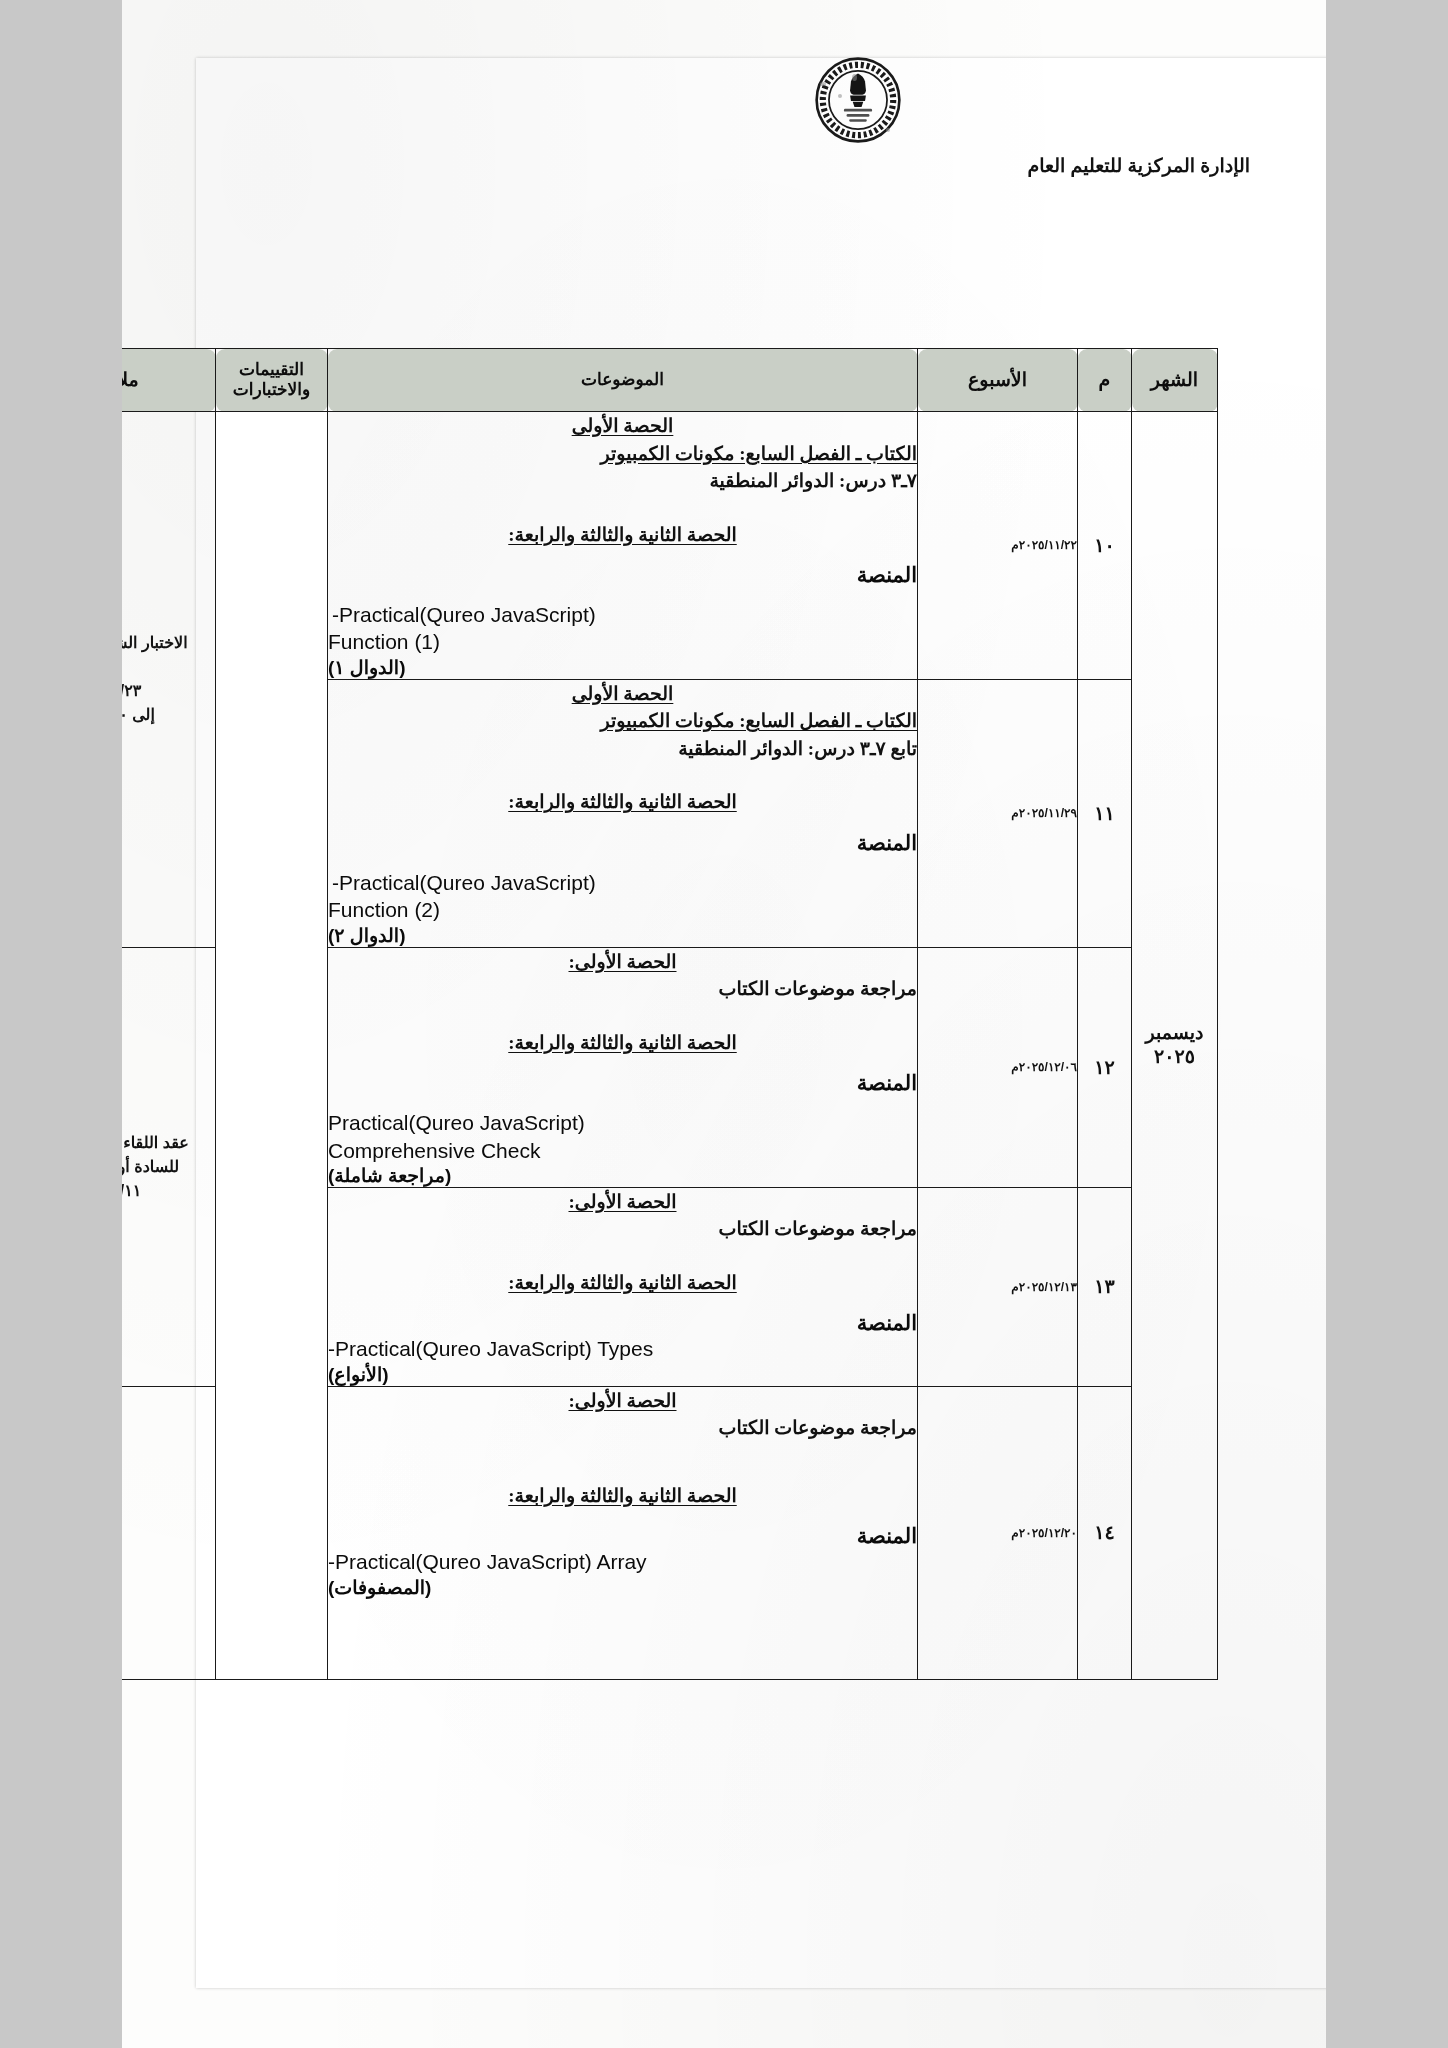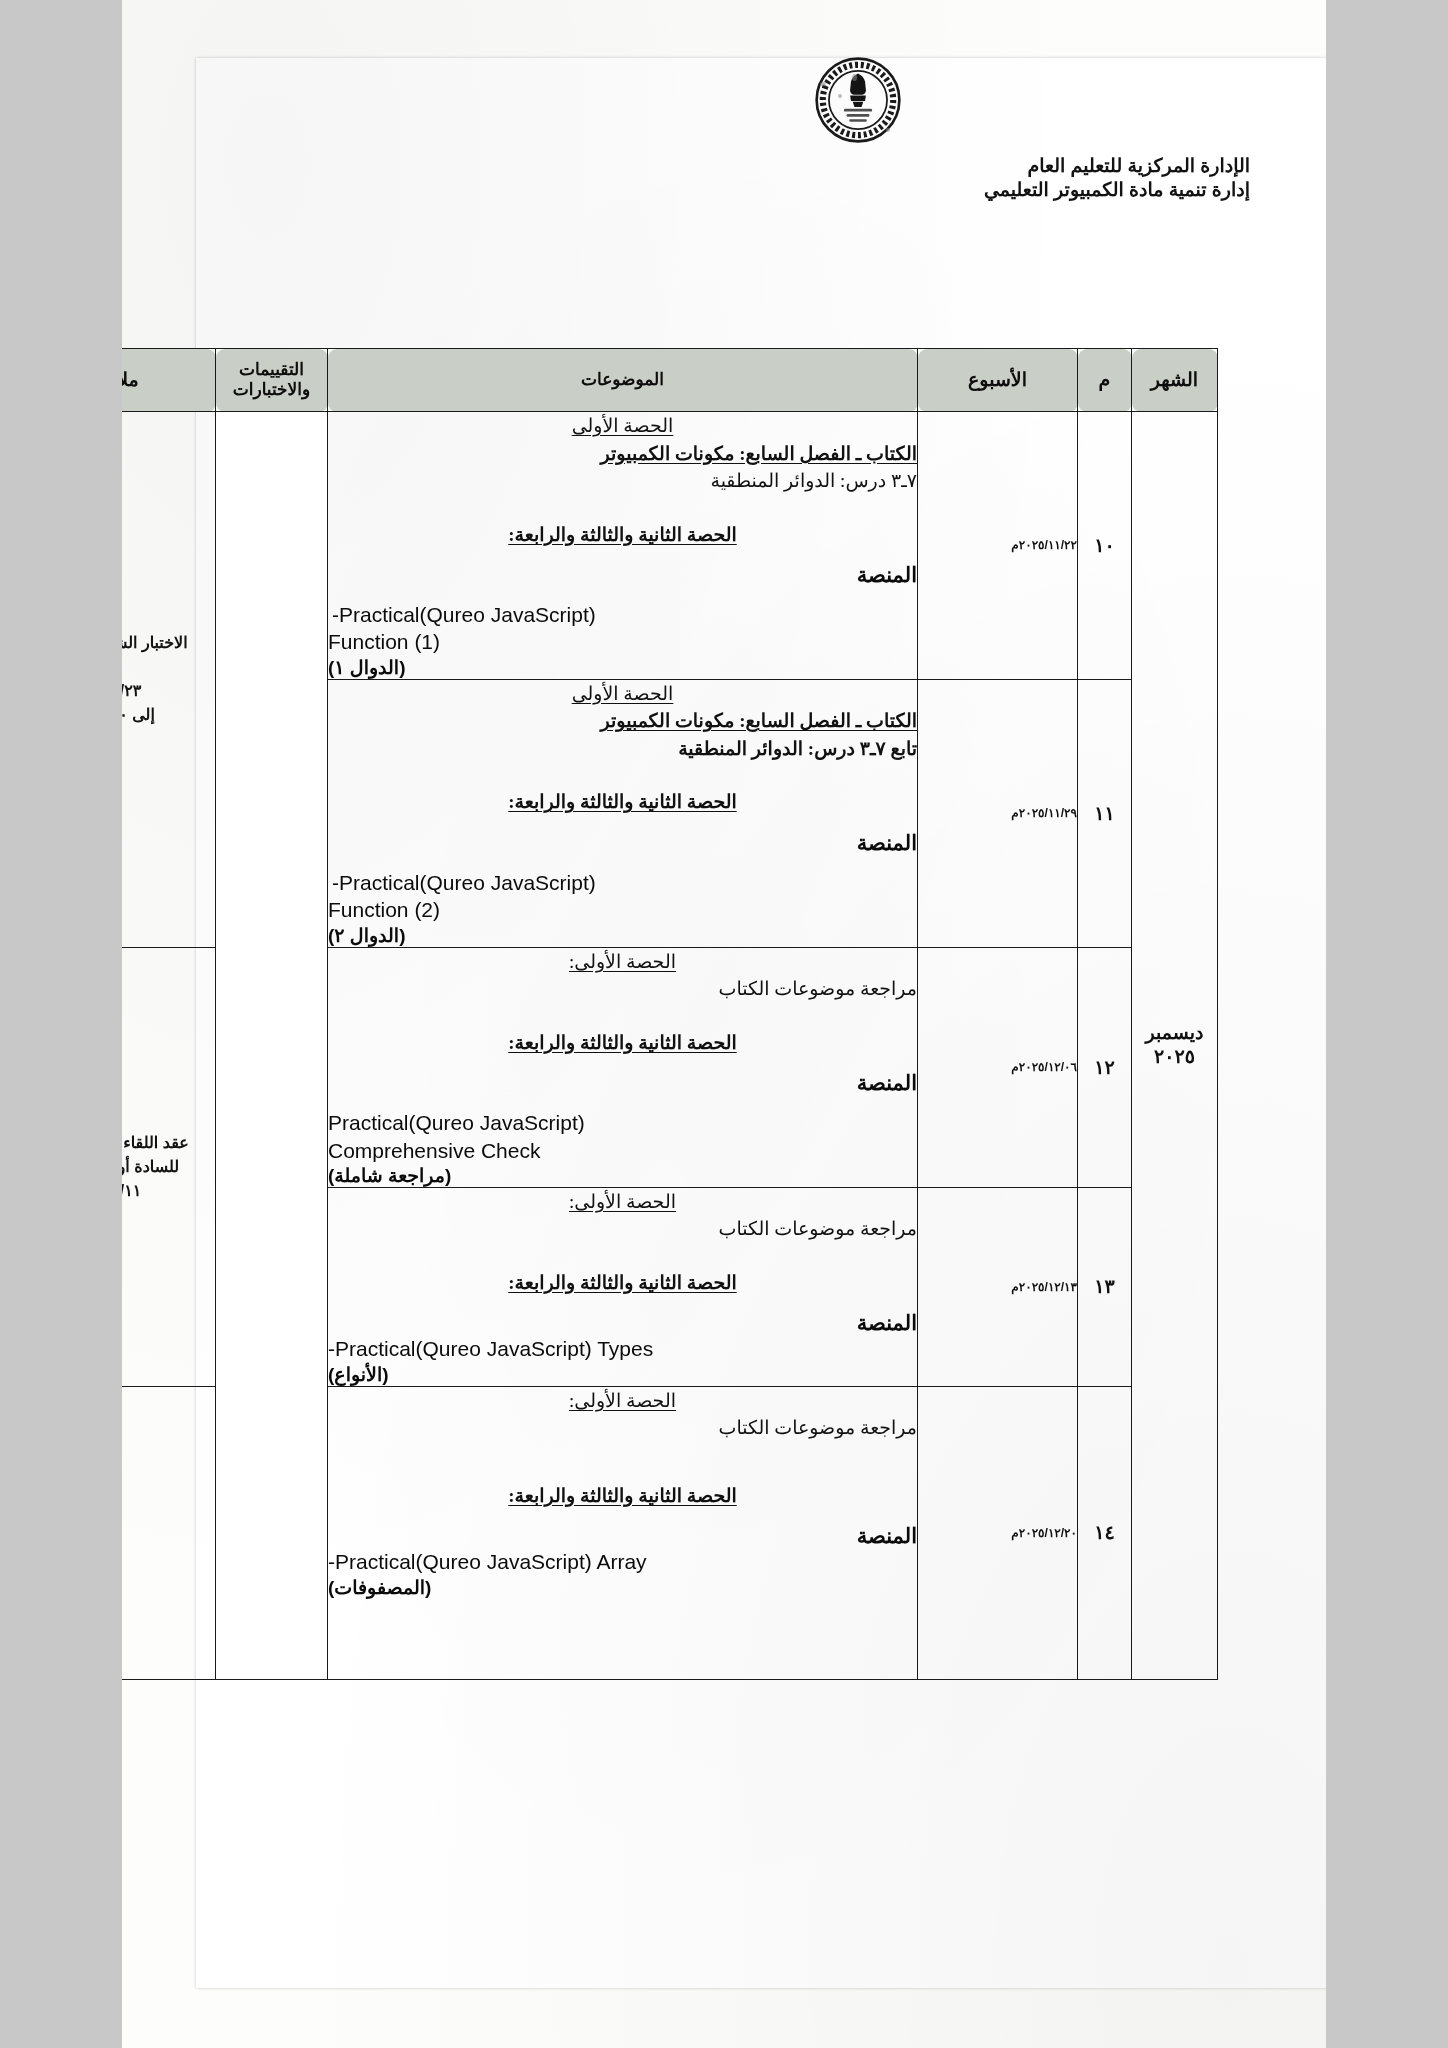--- a/index.html
+++ b/index.html
@@ -139,20 +139,21 @@
   td.topics-cell {
     padding: 10px 14px 10px 14px;
     text-align: right;
     color: #0c0c0c;
   }
   .t-line {
     font-family: "Liberation Serif", serif;
     font-size: 19px;
     line-height: 1.45;
     color: #111;
+    font-weight: bold;
   }
   .t-underline {
     text-decoration: underline;
     text-underline-offset: 3px;
   }
   .t-bold { font-weight: bold; }
   .t-center { text-align: center; }
   .t-right  { text-align: right; }
   .t-en {
     font-family: "Liberation Sans", sans-serif;
@@ -217,21 +218,20 @@
         </g>
         <g fill="#2a2a2a" opacity="0.82">
           <rect x="34" y="60" width="32" height="3.2" rx="1.4"></rect>
           <rect x="37" y="66" width="26" height="3" rx="1.4"></rect>
           <rect x="40" y="72" width="20" height="2.6" rx="1.2"></rect>
         </g>
       </svg>
     </div>
     <div class="header-lines">
       <div>الإدارة المركزية للتعليم العام</div>
-      <div>إدارة تنمية مادة الكمبيوتر التعليمي</div>
     </div>
     <span class="speck" style="left:130px; top:26px; width:6px; height:4px;"></span>
     <span class="speck" style="left:162px; top:18px; width:5px; height:7px;"></span>
     <span class="speck" style="left:148px; top:38px; width:4px; height:4px;"></span>
     <span class="speck" style="left:196px; top:72px; width:4px; height:4px;"></span>
   </div>
 
   <table class="plan">
     <colgroup>
       <col class="col-month">

